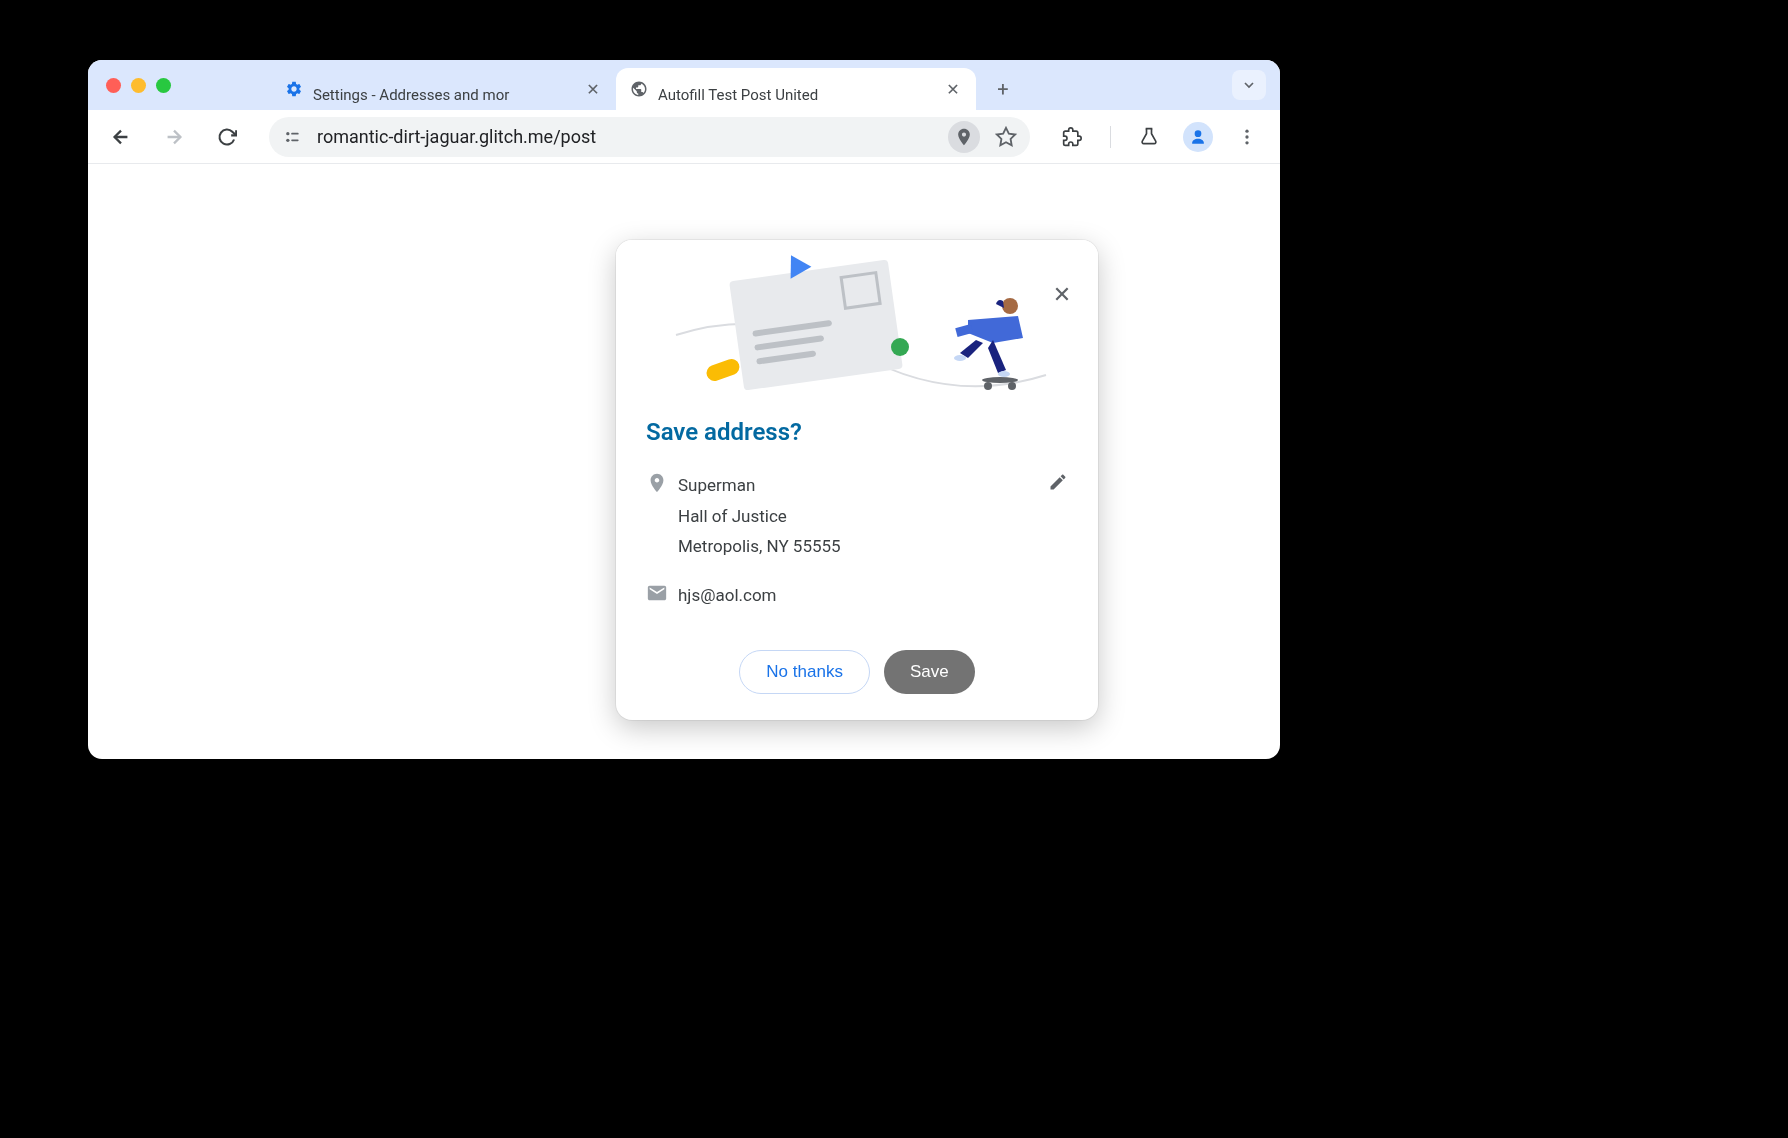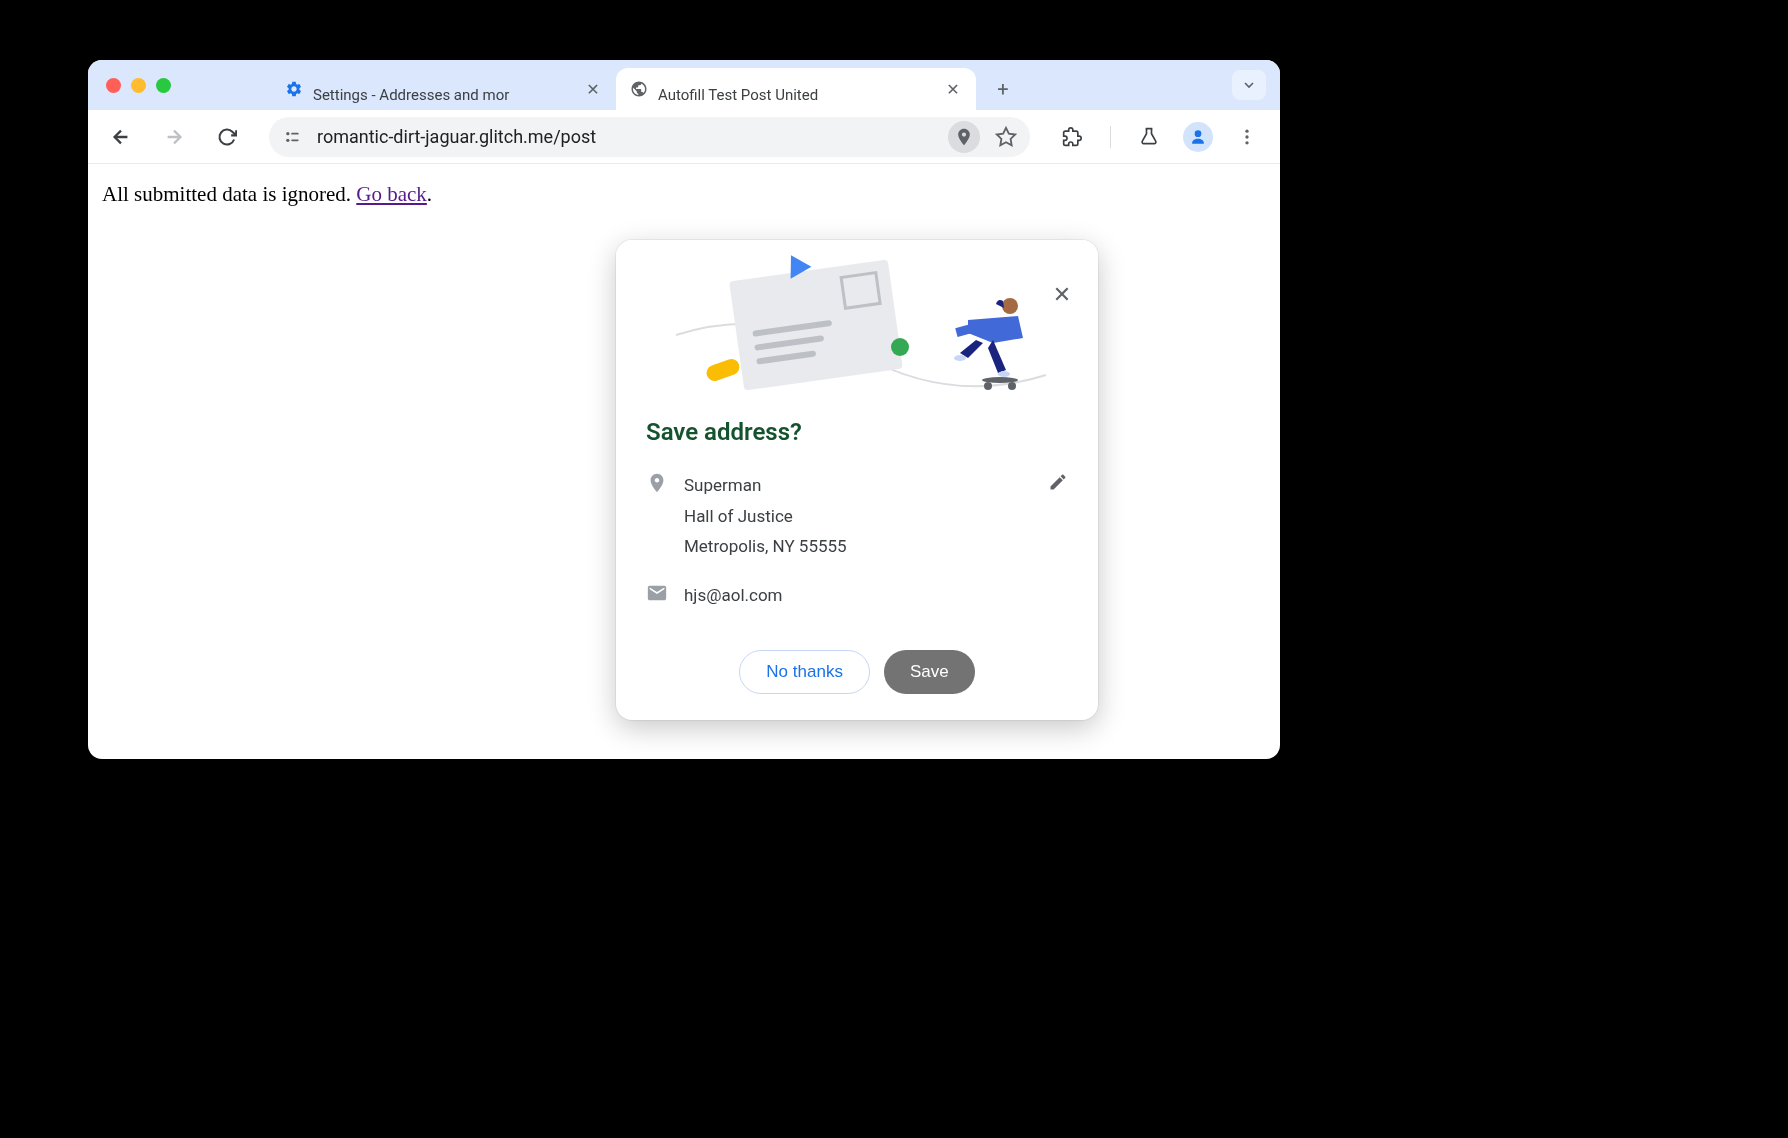--- a/index.html
+++ b/index.html
@@ -224,26 +224,26 @@
       cursor: pointer;
       font-size: 22px;
       z-index: 10;
     }
     .dialog-body {
       padding: 8px 30px 0;
     }
     .dialog-title {
       font-size: 24px;
       font-weight: 600;
-      color: #14532d;
+      color: #0369a1;
       margin-bottom: 24px;
     }
     .addr-row {
       display: flex;
-      gap: 16px;
+      gap: 10px;
       margin-bottom: 18px;
     }
     .addr-row-icon {
       width: 22px;
       color: #5f6368;
       flex-shrink: 0;
       padding-top: 2px;
     }
     .addr-lines {
       flex: 1;
@@ -458,23 +458,20 @@
     </div>
     <div class="nav-btn">
       <svg width="20" height="20" viewBox="0 0 24 24" fill="#5f6368">
           <circle cx="12" cy="5" r="2"></circle>
           <circle cx="12" cy="12" r="2"></circle>
           <circle cx="12" cy="19" r="2"></circle>
         </svg>
     </div>
   </div>
 
-  <div class="content-area">
-    <span>All submitted data is ignored. </span><a href="#" class="content-link">Go back</a><span>.</span>
-  </div>
 
   <div class="dialog">
     <div class="dialog-illustration">
       <svg class="illu-path" viewBox="0 0 380 80" fill="none" stroke="#dadce0" stroke-width="2">
           <path d="M5 20 Q 100 -10 190 40 T 375 60"></path>
         </svg>
       <div class="illu-card">
         <div class="illu-line1"></div>
         <div class="illu-line2"></div>
         <div class="illu-line3"></div>

